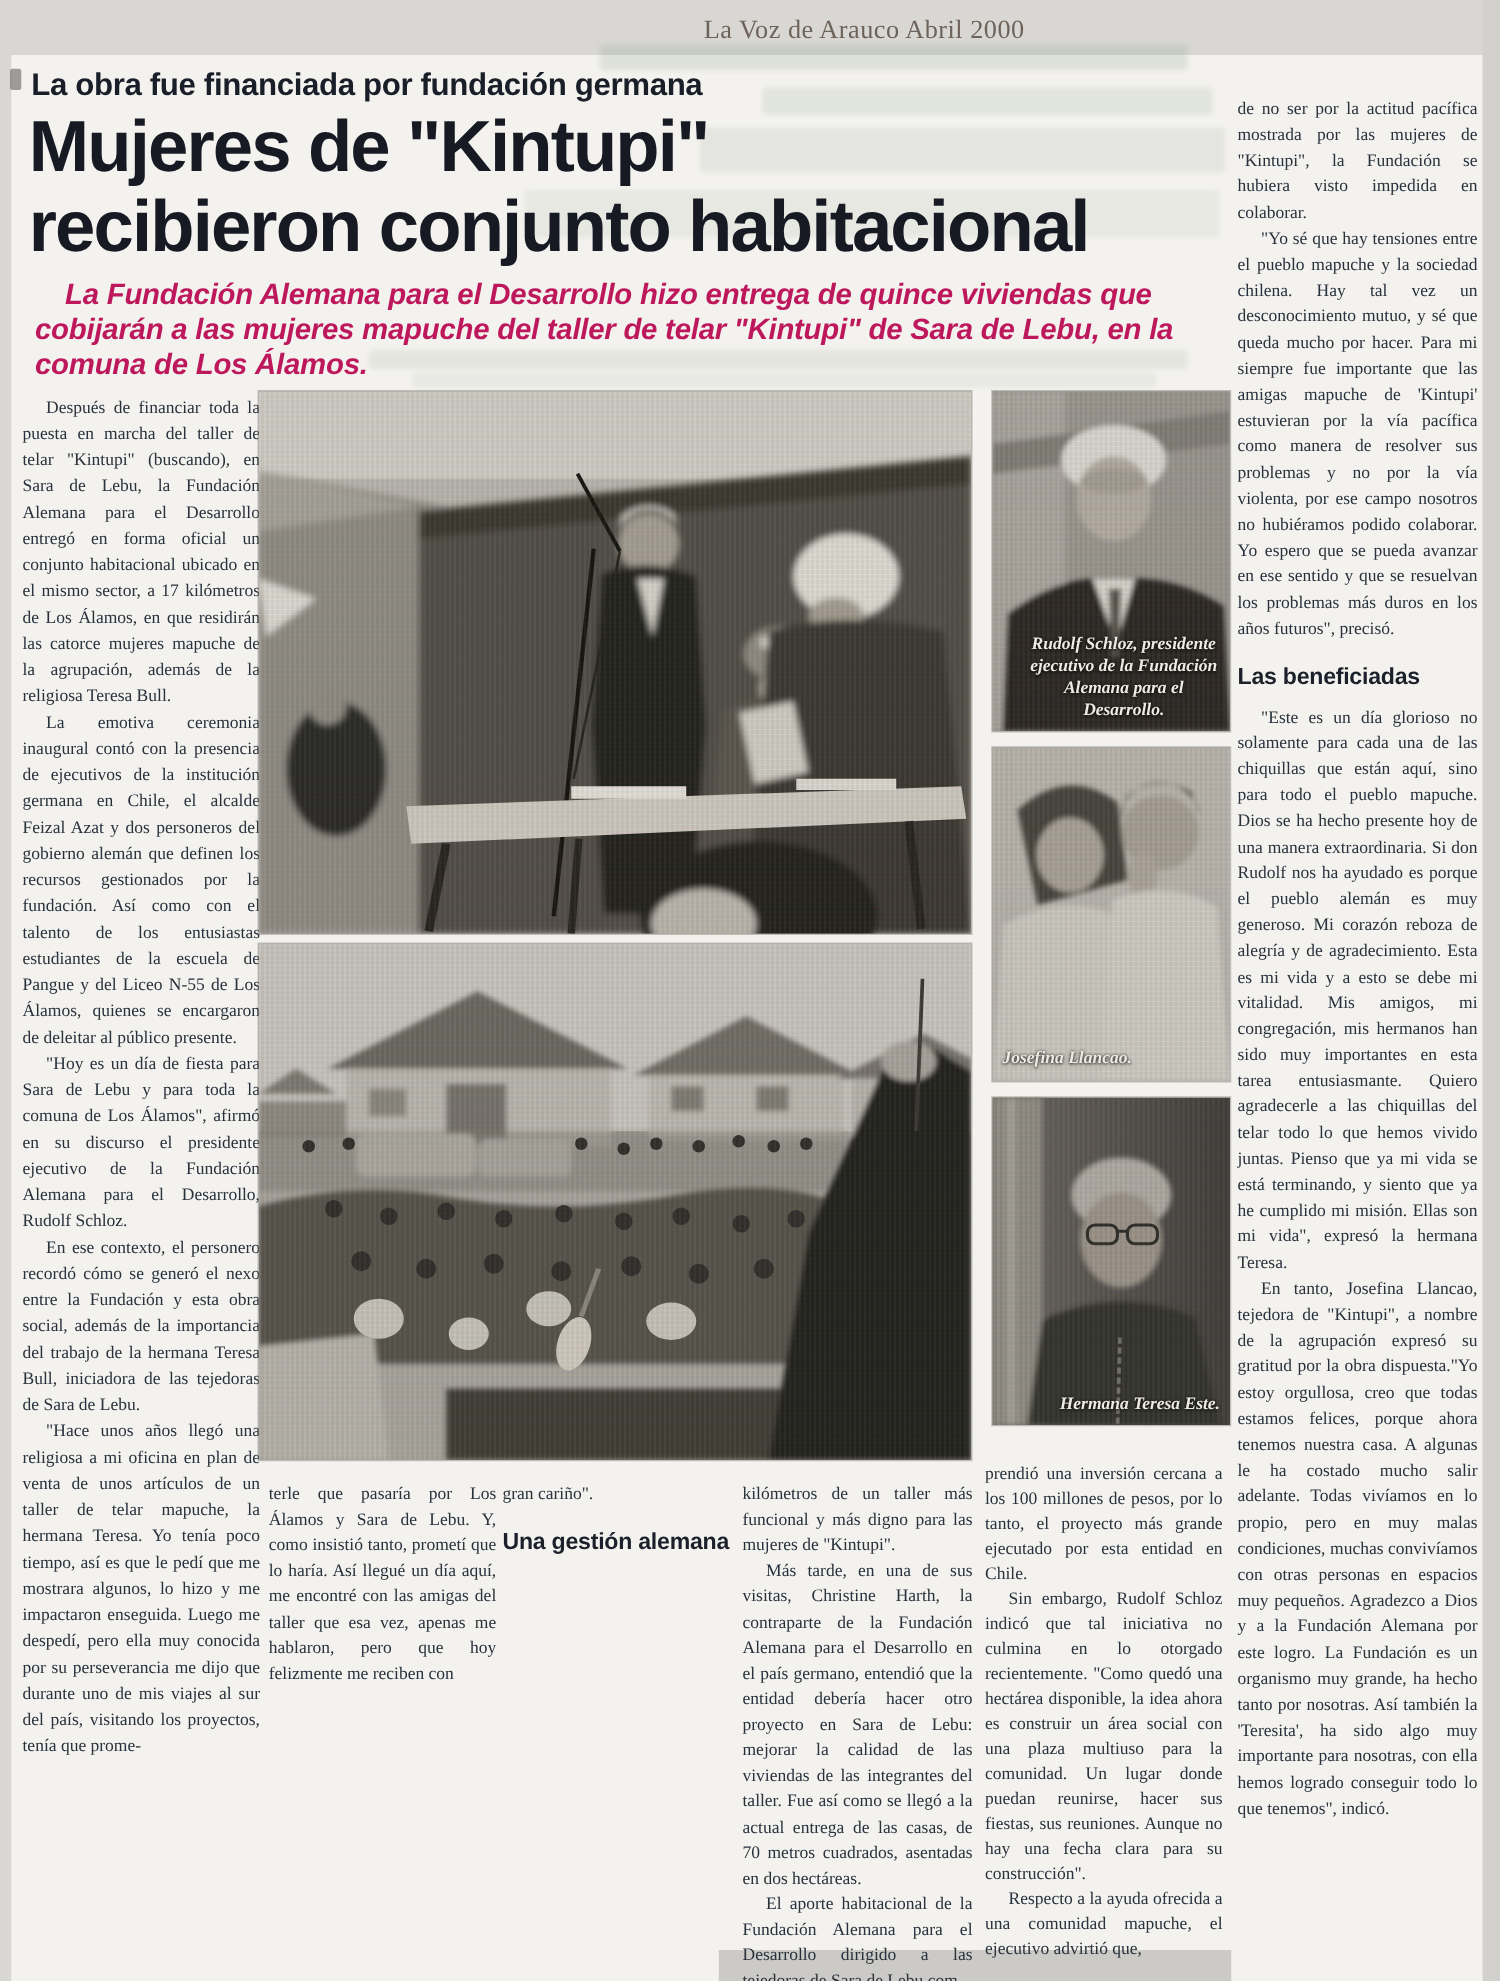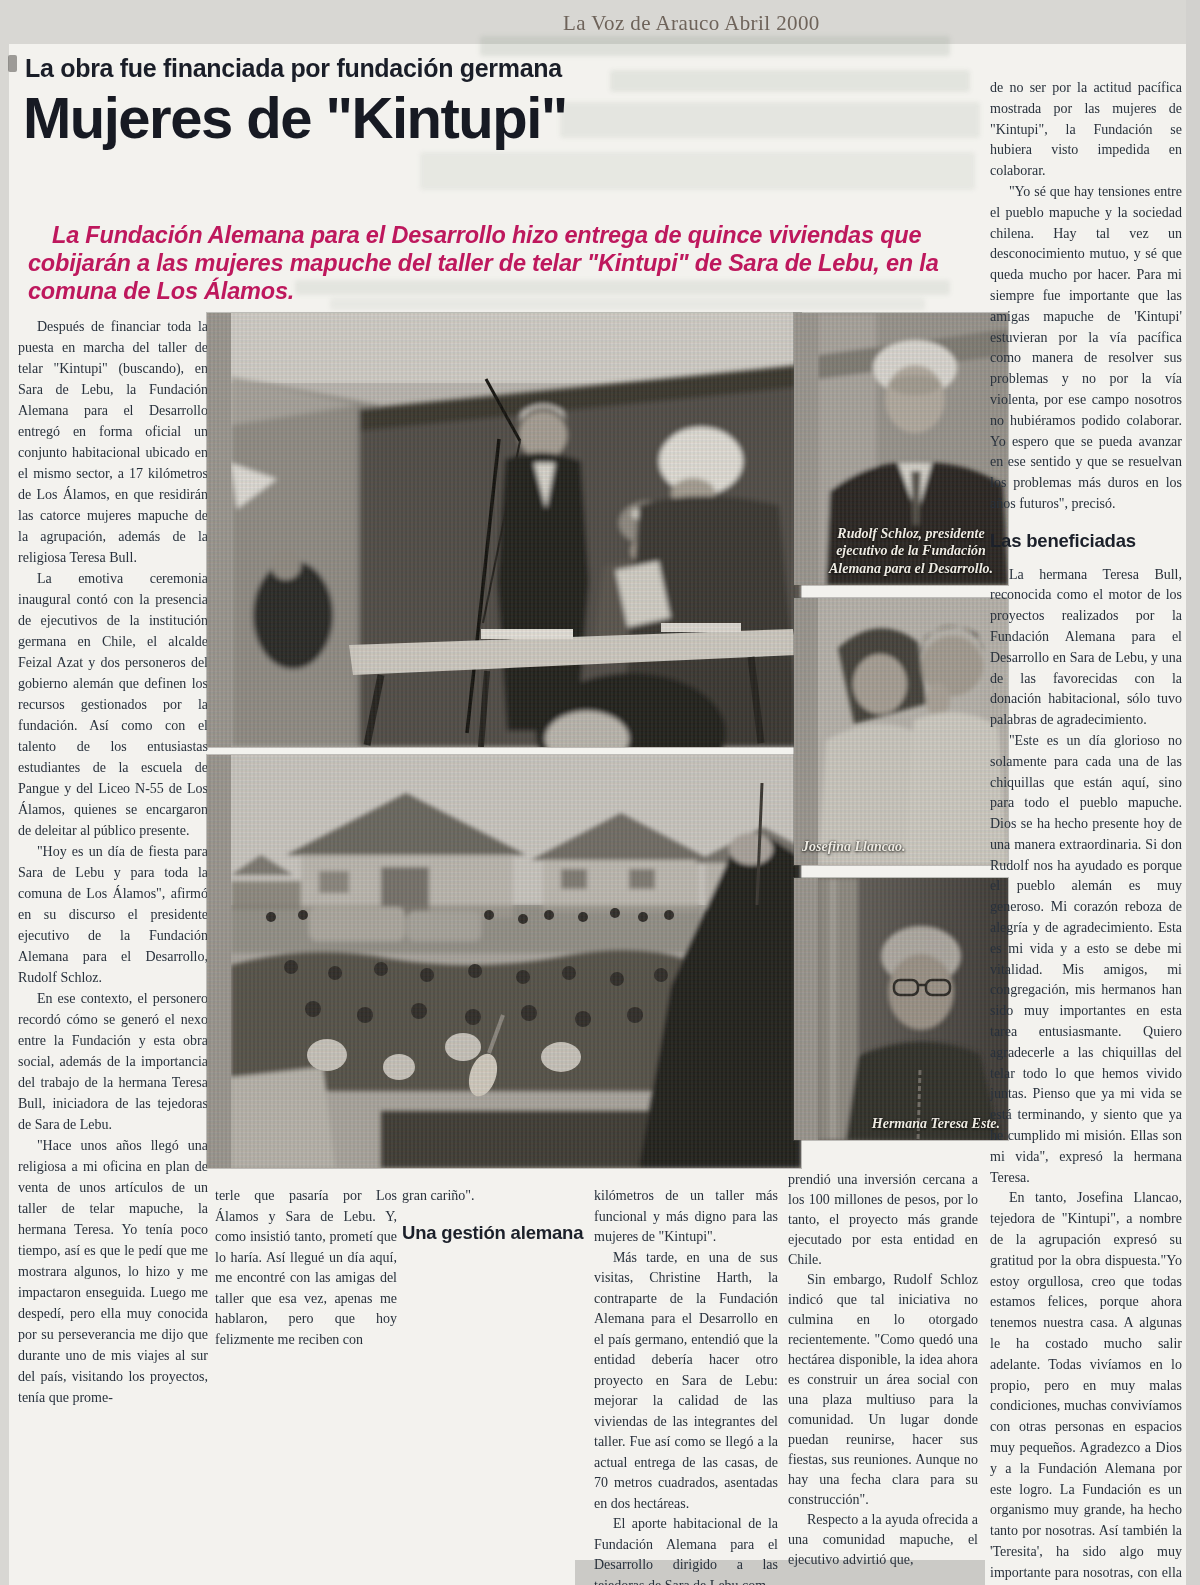--- a/index.html
+++ b/index.html
@@ -17,21 +17,21 @@
             letter-spacing:-1.5px;color:#171a23;}
   .headline span{display:block;}
   .lede{position:absolute;left:28px;top:221px;width:935px;margin:0;
         font-family:"Liberation Sans", sans-serif;font-weight:bold;font-style:italic;font-size:23.5px;
         line-height:28px;letter-spacing:-.2px;color:#be185d;text-indent:24px;}
   .col{position:absolute;font-size:14px;line-height:21px;text-align:justify;color:#28313c;}
   .col p{margin:0;text-indent:1.35em;}
   .col p.noindent{text-indent:0;}
   .subhead{font-family:"Liberation Sans", sans-serif;font-weight:bold;font-size:18.5px;letter-spacing:-.2px;
            color:#1b202a;margin:16px 0 13px 0;text-indent:0;text-align:left;}
-  figure{margin:0;padding-left:24px;}
+  figure{margin:0;}
   .photo{position:absolute;overflow:hidden;background:#9a968e;box-shadow:0 0 0 1px rgba(90,88,82,.35);}
   .photo svg{display:block;width:100%;height:100%;}
   .photo::after{content:"";position:absolute;inset:0;pointer-events:none;
       background:
         repeating-linear-gradient(0deg, rgba(150,60,60,.055) 0 1px, rgba(55,110,60,.055) 1px 2px,
             rgba(55,60,135,.055) 2px 3px, rgba(0,0,0,0) 3px 4px),
         repeating-linear-gradient(90deg, rgba(255,255,255,.035) 0 2px, rgba(0,0,0,.03) 2px 4px);}
   .caption{position:absolute;z-index:3;font-family:"Liberation Serif", serif;font-weight:bold;font-style:italic;
            font-size:14px;line-height:17.5px;color:#eeebe3;text-shadow:0 1px 3px rgba(10,10,8,.8),0 0 2px rgba(10,10,8,.6);}
   .cap-rudolf{left:24px;right:4px;bottom:8px;text-align:center;}
@@ -55,20 +55,21 @@
   <div class="ghost" style="left:610px;top:70px;width:360px;height:22px;opacity:.8;"></div>
   <div class="ghost" style="left:560px;top:102px;width:420px;height:36px;opacity:.7;"></div>
   <div class="ghost" style="left:420px;top:152px;width:555px;height:38px;opacity:.6;"></div>
   <div class="ghost" style="left:295px;top:280px;width:655px;height:15px;opacity:.75;"></div>
   <div class="ghost" style="left:330px;top:298px;width:595px;height:12px;opacity:.55;"></div>
 
   <div class="masthead">La Voz de Arauco  Abril 2000</div>
   <div class="kicker">La obra fue financiada por fundación germana</div>
   <h1 class="headline">
     <span>Mujeres de "Kintupi"</span>
+    <span>recibieron conjunto habitacional</span>
   </h1>
   <p class="lede">La Fundación Alemana para el Desarrollo hizo entrega de quince viviendas que cobijarán a las mujeres mapuche del taller de telar "Kintupi" de Sara de Lebu, en la comuna de Los Álamos.</p>
 
   <div class="col" style="left:18px;top:316px;width:190px;">
     <p>Después de financiar toda la puesta en marcha del taller de telar "Kintupi" (buscando), en Sara de Lebu, la Fundación Alemana para el Desarrollo entregó en forma oficial un conjunto habitacional ubicado en el mismo sector, a 17 kilómetros de Los Álamos, en que residirán las catorce mujeres mapuche de la agrupación, además de la religiosa Teresa Bull.</p>
     <p>La emotiva ceremonia inaugural contó con la presencia de ejecutivos de la institución germana en Chile, el alcalde Feizal Azat y dos personeros del gobierno alemán que definen los recursos gestionados por la fundación. Así como con el talento de los entusiastas estudiantes de la escuela de Pangue y del Liceo N-55 de Los Álamos, quienes se encargaron de deleitar al público presente.</p>
     <p>"Hoy es un día de fiesta para Sara de Lebu y para toda la comuna de Los Álamos", afirmó en su discurso el presidente ejecutivo de la Fundación Alemana para el Desarrollo, Rudolf Schloz.</p>
     <p>En ese contexto, el personero recordó cómo se generó el nexo entre la Fundación y esta obra social, además de la importancia del trabajo de la hermana Teresa Bull, iniciadora de las tejedoras de Sara de Lebu.</p>
     <p>"Hace unos años llegó una religiosa a mi oficina en plan de venta de unos artículos de un taller de telar mapuche, la hermana Teresa. Yo tenía poco tiempo, así es que le pedí que me mostrara algunos, lo hizo y me impactaron enseguida. Luego me despedí, pero ella muy conocida por su perseverancia me dijo que durante uno de mis viajes al sur del país, visitando los proyectos, tenía que prome-</p>
   </div>
@@ -278,18 +279,17 @@
   <div class="col" style="left:788px;top:1170px;width:190px;line-height:20px;">
     <p class="noindent">prendió una inversión cercana a los 100 millones de pesos, por lo tanto, el proyecto más grande ejecutado por esta entidad en Chile.</p>
     <p>Sin embargo, Rudolf Schloz indicó que tal iniciativa no culmina en lo otorgado recientemente. "Como quedó una hectárea disponible, la idea ahora es construir un área social con una plaza multiuso para la comunidad. Un lugar donde puedan reunirse, hacer sus fiestas, sus reuniones. Aunque no hay una fecha clara para su construcción".</p>
     <p>Respecto a la ayuda ofrecida a una comunidad mapuche, el ejecutivo advirtió que,</p>
   </div>
 
   <div class="col" style="left:990px;top:78px;width:192px;line-height:20.8px;">
     <p class="noindent">de no ser por la actitud pacífica mostrada por las mujeres de "Kintupi", la Fundación se hubiera visto impedida en colaborar.</p>
     <p>"Yo sé que hay tensiones entre el pueblo mapuche y la sociedad chilena. Hay tal vez un desconocimiento mutuo, y sé que queda mucho por hacer. Para mi siempre fue importante que las amigas mapuche de 'Kintupi' estuvieran por la vía pacífica como manera de resolver sus problemas y no por la vía violenta, por ese campo nosotros no hubiéramos podido colaborar. Yo espero que se pueda avanzar en ese sentido y que se resuelvan los problemas más duros en los años futuros", precisó.</p>
     <h3 class="subhead">Las beneficiadas</h3>
-    <p>La hermana Teresa Bull, reconocida como el motor de los proyectos realizados por la Fundación Alemana para el Desarrollo en Sara de Lebu, y una de las favorecidas con la donación habitacional, sólo tuvo palabras de agradecimiento.</p>
     <p>"Este es un día glorioso no solamente para cada una de las chiquillas que están aquí, sino para todo el pueblo mapuche. Dios se ha hecho presente hoy de una manera extraordinaria. Si don Rudolf nos ha ayudado es porque el pueblo alemán es muy generoso. Mi corazón reboza de alegría y de agradecimiento. Esta es mi vida y a esto se debe mi vitalidad. Mis amigos, mi congregación, mis hermanos han sido muy importantes en esta tarea entusiasmante. Quiero agradecerle a las chiquillas del telar todo lo que hemos vivido juntas. Pienso que ya mi vida se está terminando, y siento que ya he cumplido mi misión. Ellas son mi vida", expresó la hermana Teresa.</p>
     <p>En tanto, Josefina Llancao, tejedora de "Kintupi", a nombre de la agrupación expresó su gratitud por la obra dispuesta."Yo estoy orgullosa, creo que todas estamos felices, porque ahora tenemos nuestra casa. A algunas le ha costado mucho salir adelante. Todas vivíamos en lo propio, pero en muy malas condiciones, muchas convivíamos con otras personas en espacios muy pequeños. Agradezco a Dios y a la Fundación Alemana por este logro. La Fundación es un organismo muy grande, ha hecho tanto por nosotras. Así también la 'Teresita', ha sido algo muy importante para nosotras, con ella hemos logrado conseguir todo lo que tenemos", indicó.</p>
   </div>
 
 </div>
 
 </body></html>

